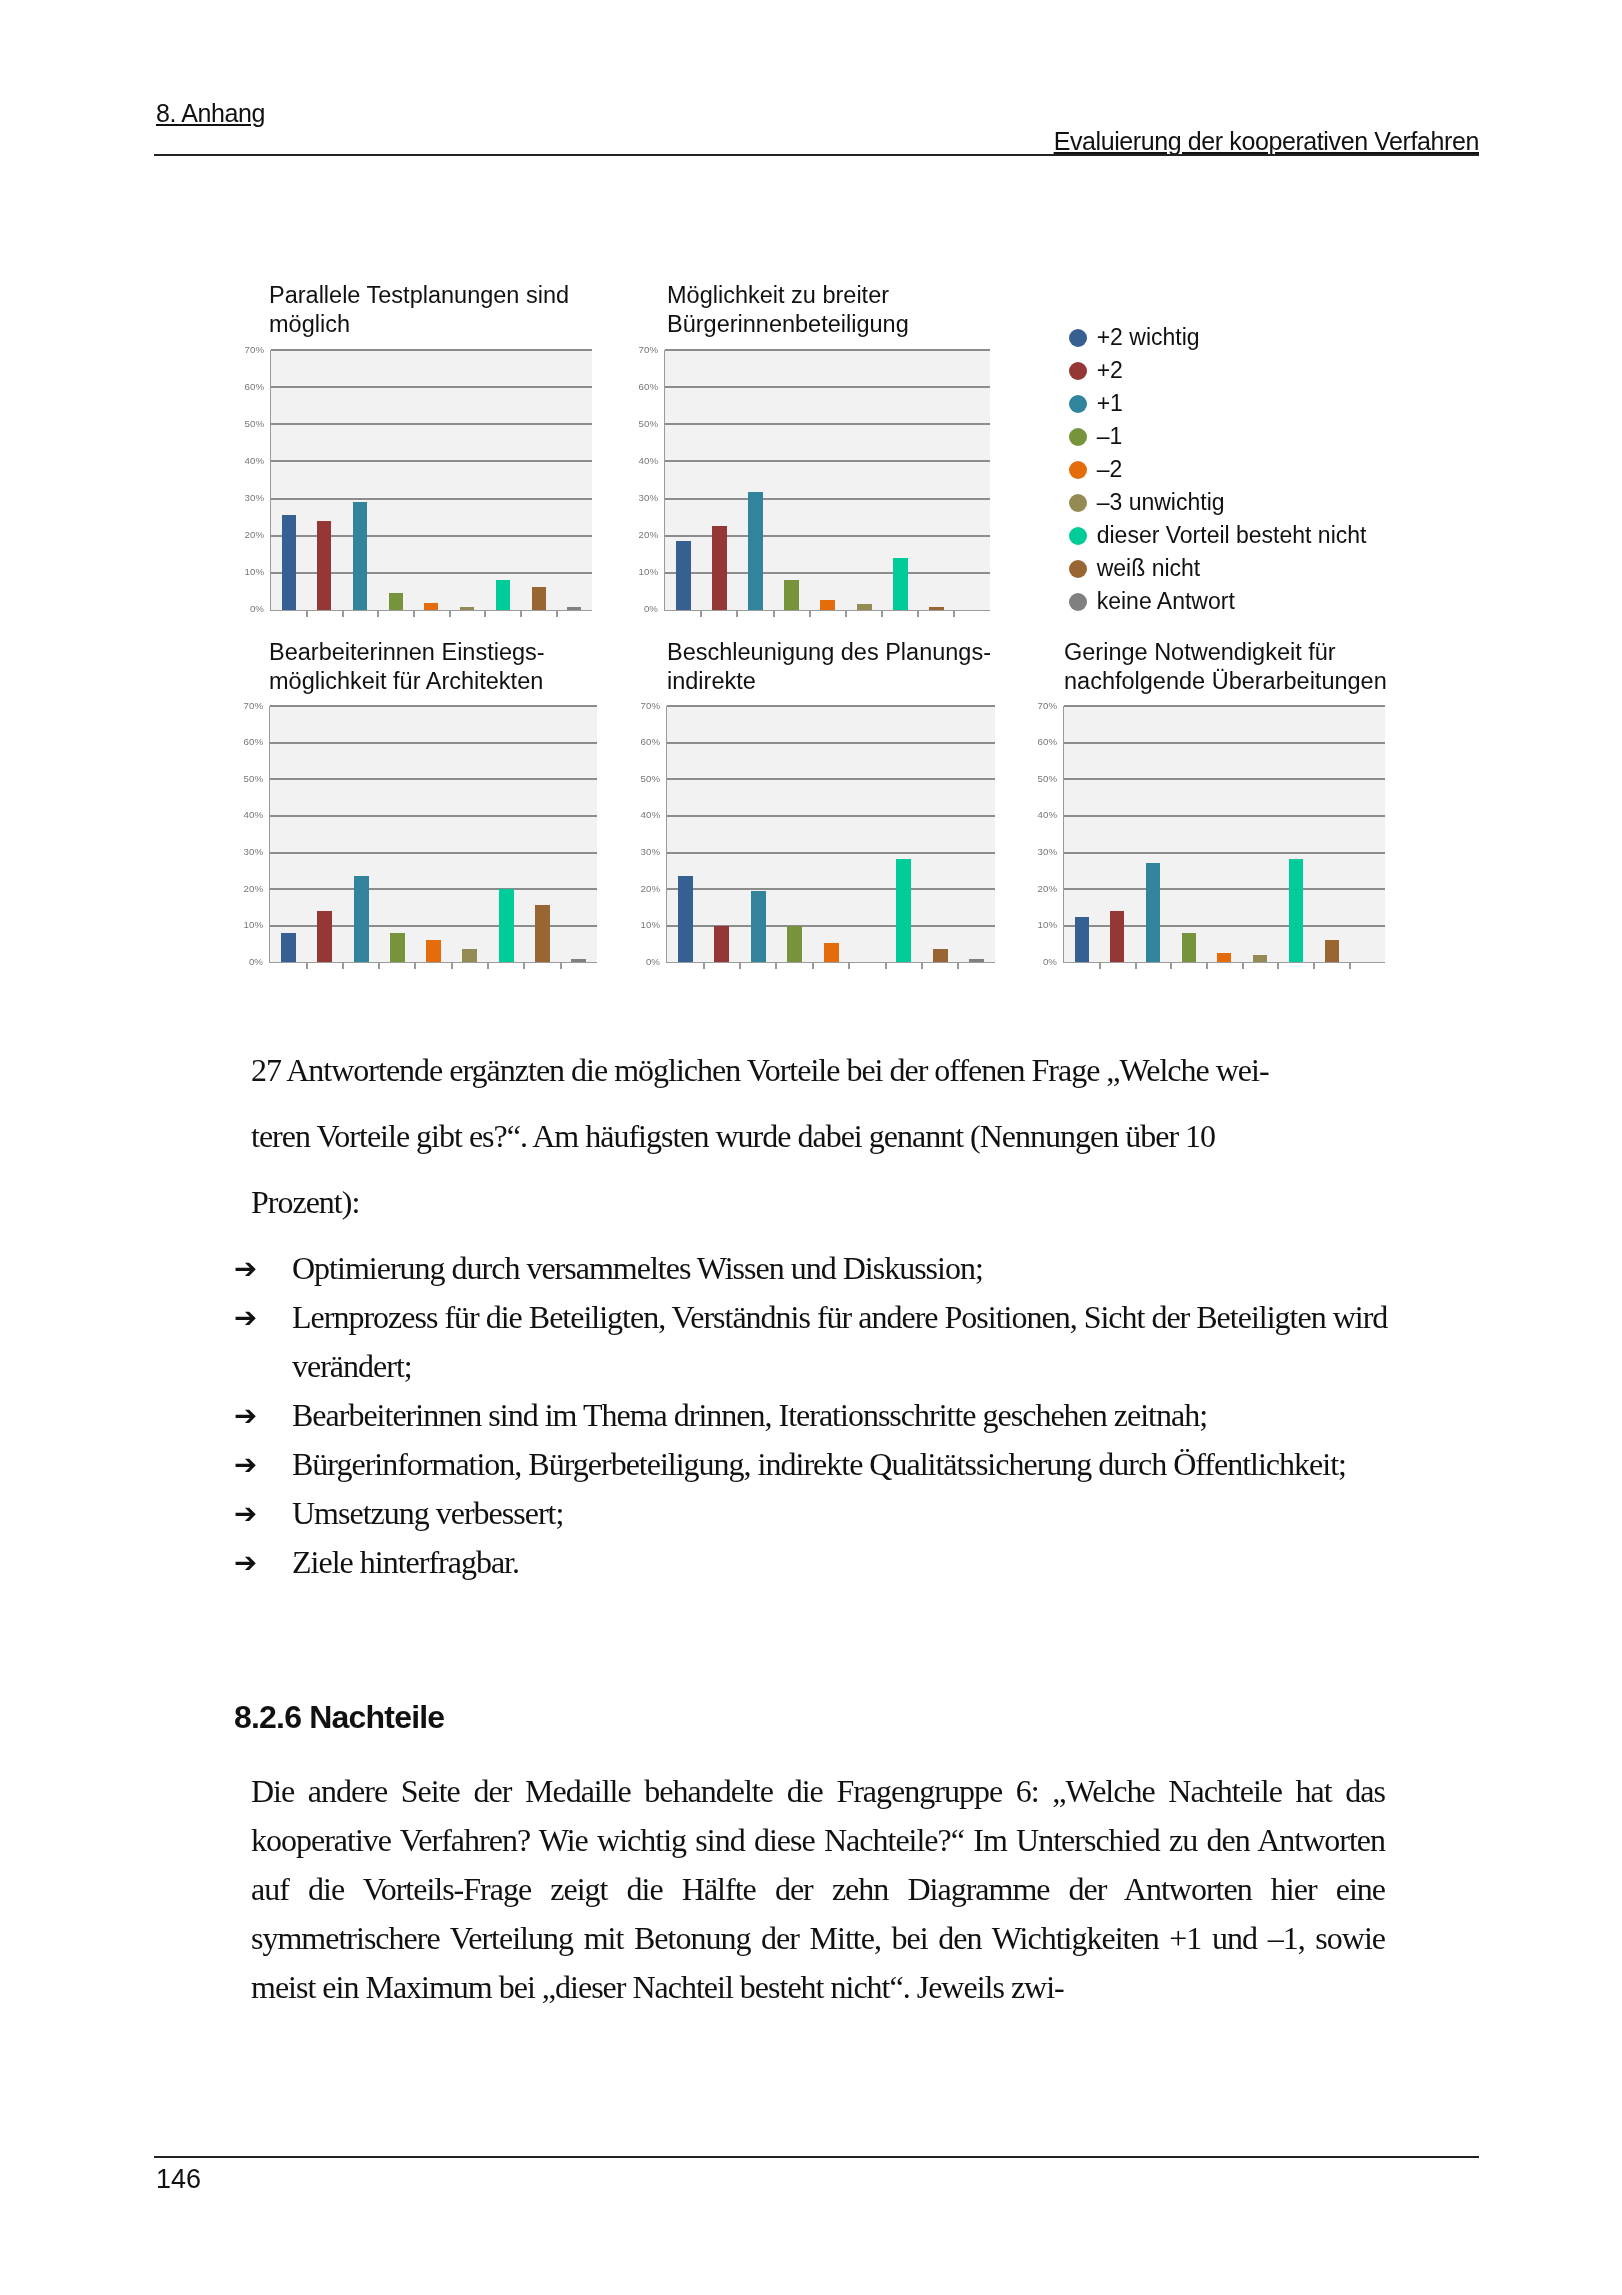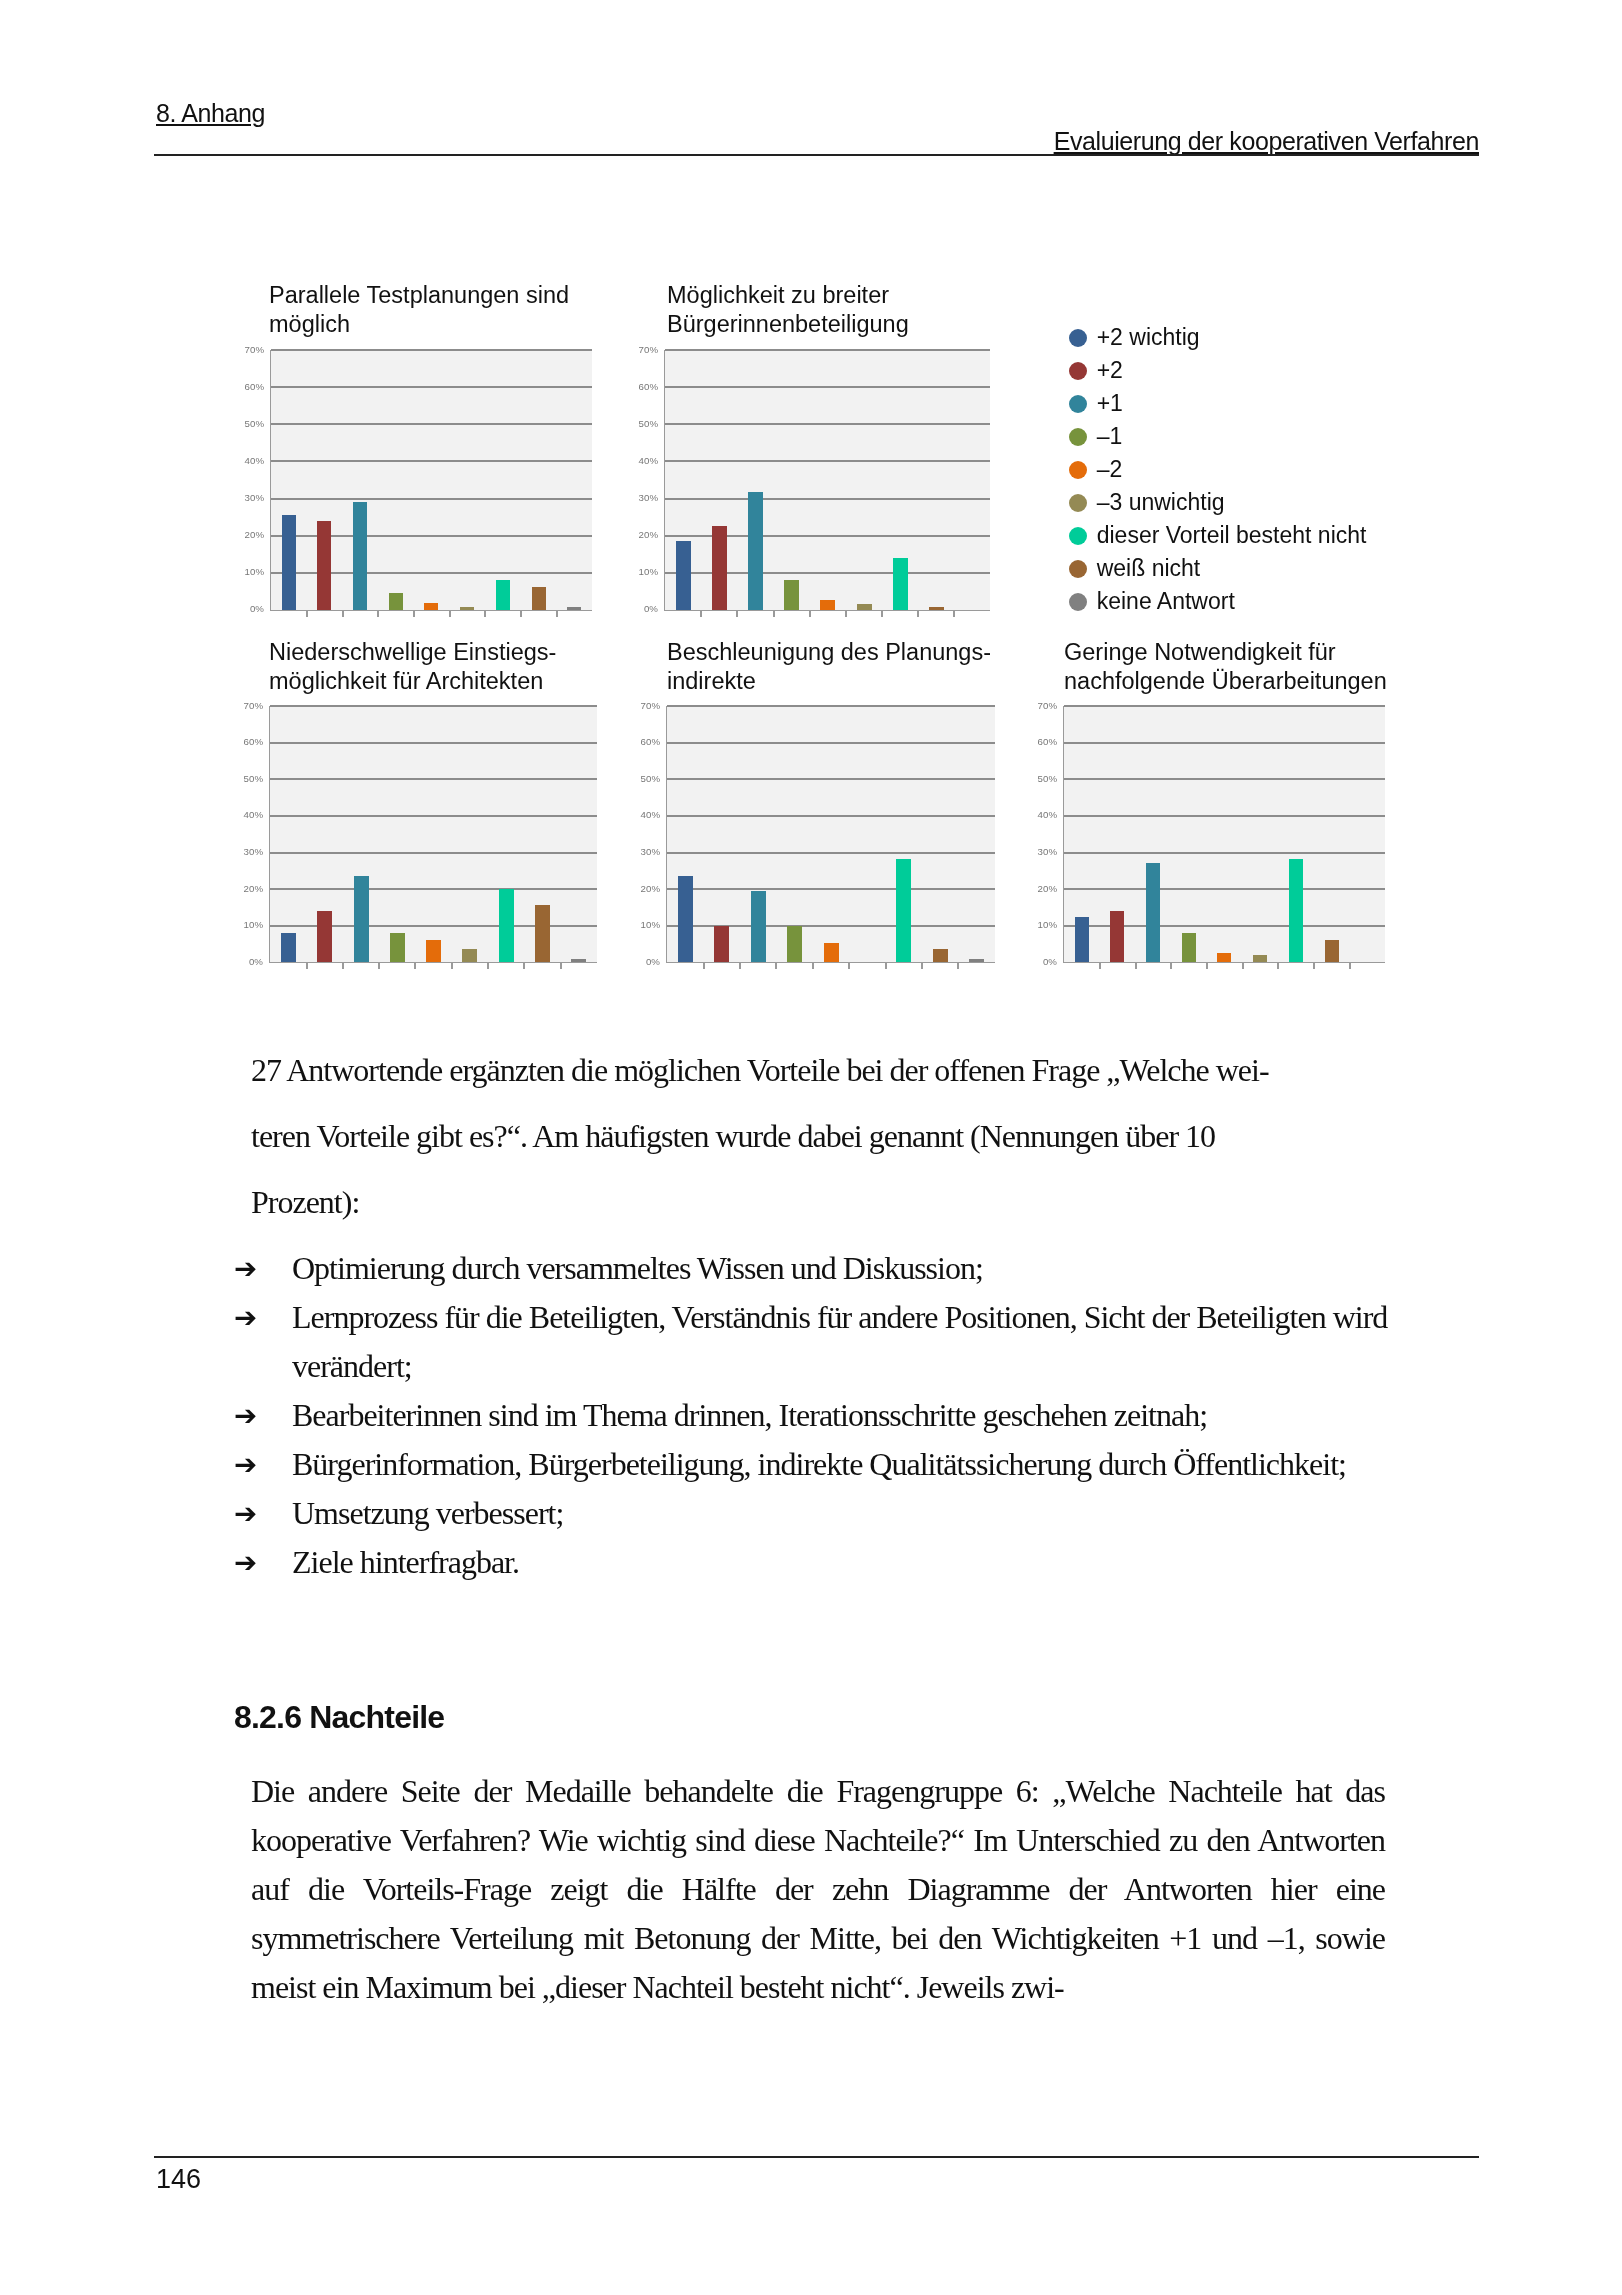--- a/index.html
+++ b/index.html
@@ -112,21 +112,21 @@
       <div class="xtick" style="left: 180px;"></div>
       <div class="bar" title="–3 unwichtig: 1.7%" style="left: 192px; width: 14.5px; height: 6.3px; background: rgb(148, 138, 84);"></div>
       <div class="xtick" style="left: 216px;"></div>
       <div class="bar" title="dieser Vorteil besteht nicht: 14%" style="left: 228px; width: 14.5px; height: 52px; background: rgb(0, 204, 153);"></div>
       <div class="xtick" style="left: 252px;"></div>
       <div class="bar" title="weiß nicht: 0.7%" style="left: 264px; width: 14.5px; height: 2.6px; background: rgb(153, 102, 51);"></div>
       <div class="xtick" style="left: 288px;"></div>
     </div>
 
   <div class="abs sans chart-title" style="left:269px; top:638px;">
-    <div>Niederschwellige Einstiegs-</div>
+    <div>Bearbeiterinnen Einstiegs-</div>
     <div>möglichkeit für Architekten</div>
   </div>
   <div class="plot" id="plot-2" style="left:269px; top:706px; width:327px; height:256px;">
       <div class="ytick sans" style="left: -39px; top: 250px;">0%</div>
       <div class="grid" style="top: 219px;"></div>
       <div class="ytick sans" style="left: -39px; top: 213px;">10%</div>
       <div class="grid" style="top: 182px;"></div>
       <div class="ytick sans" style="left: -39px; top: 177px;">20%</div>
       <div class="grid" style="top: 146px;"></div>
       <div class="ytick sans" style="left: -39px; top: 140px;">30%</div>

